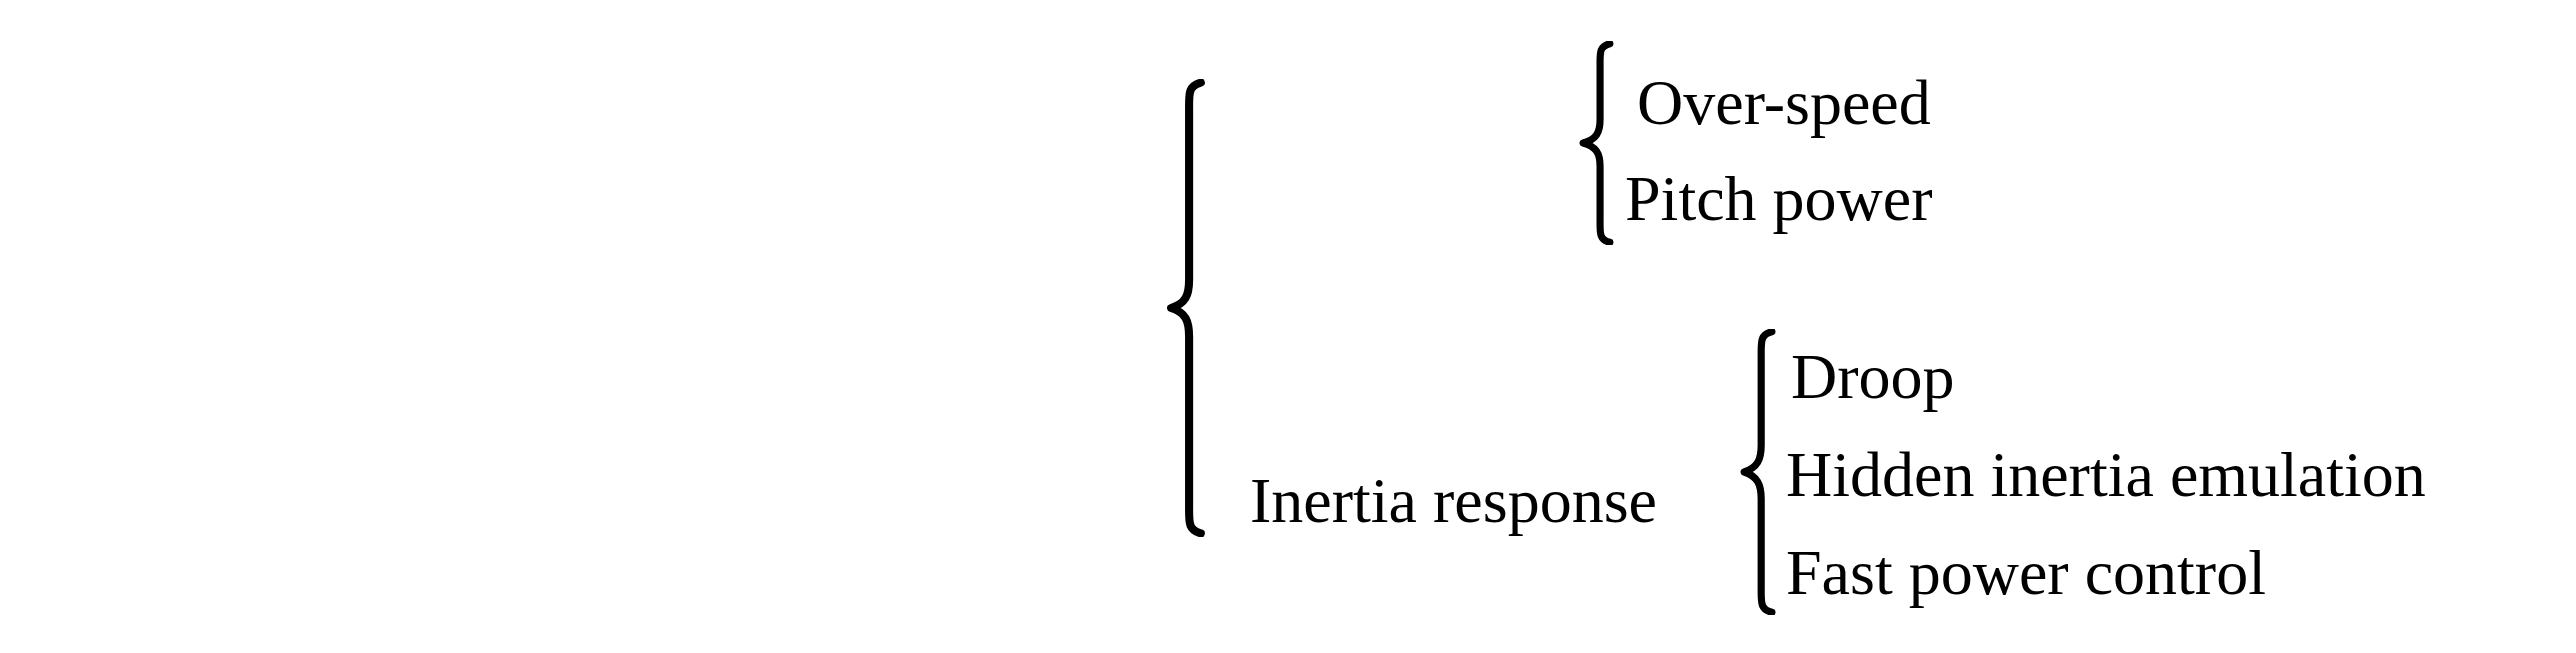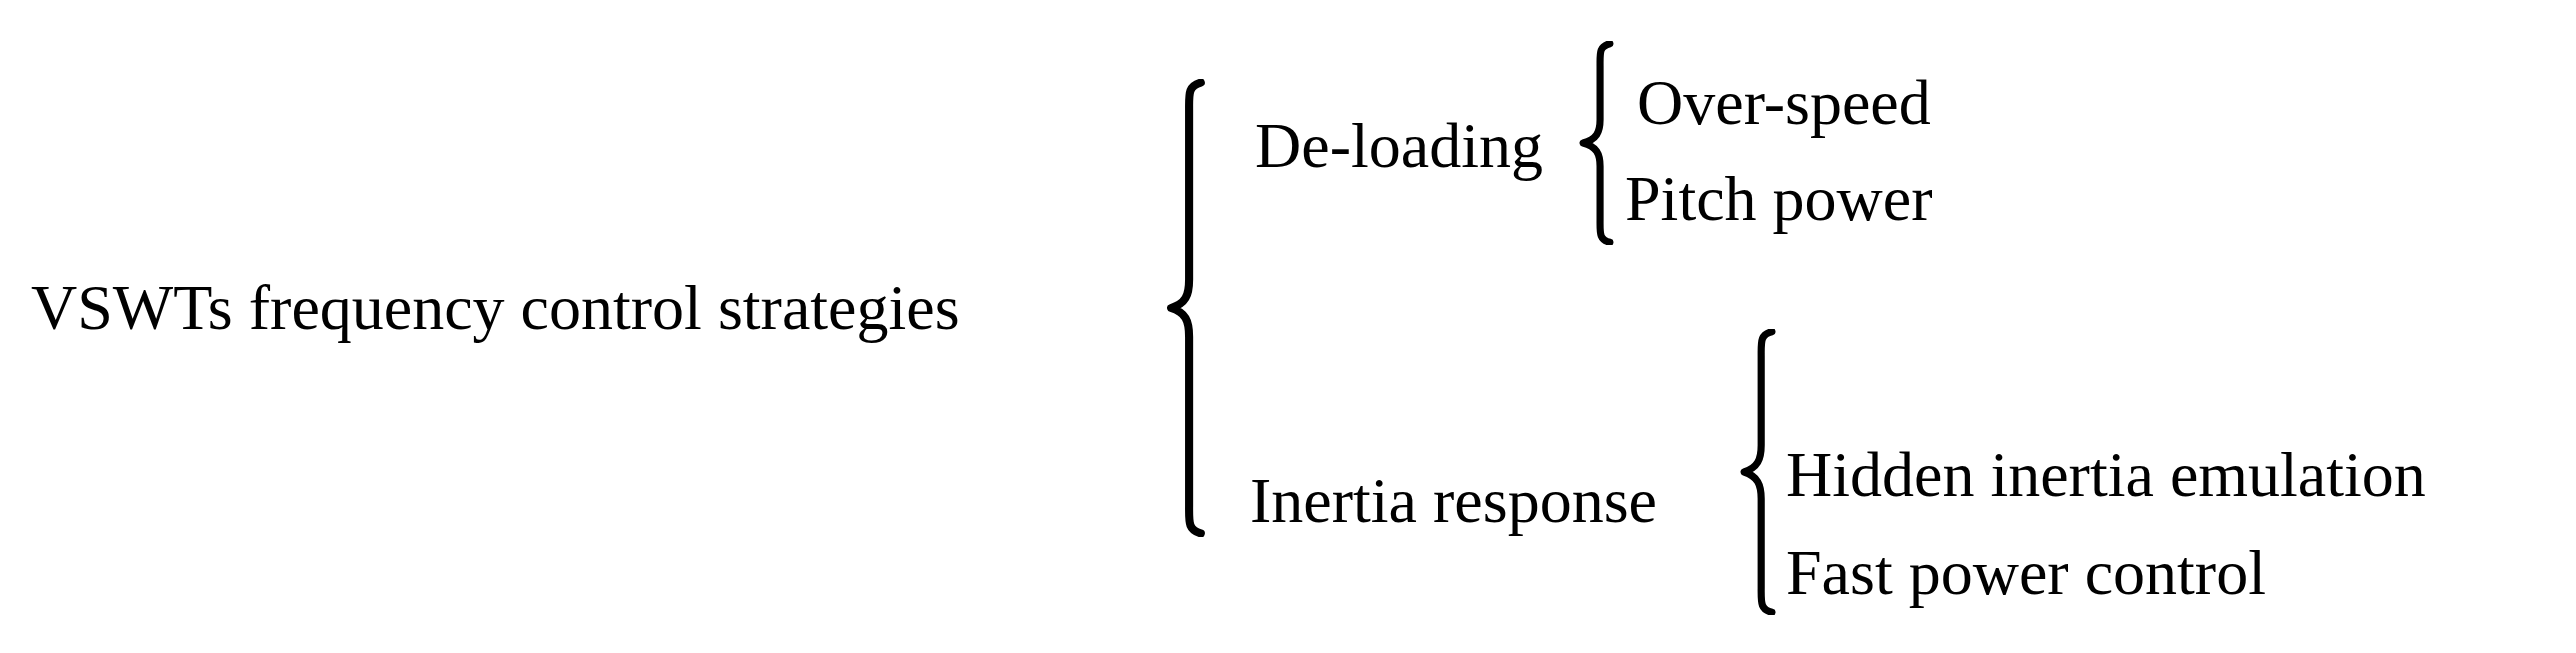--- a/index.html
+++ b/index.html
@@ -33,41 +33,40 @@
     stroke: #000000;
     stroke-linecap: round;
     stroke-linejoin: round;
   }
 </style>
 </head>
 <body>
 
 <div id="canvas">
 
-  <div class="label" style="left:31px; top:308px;">VSWTs frequency control strategies</div>
 
   <svg class="brace" style="left:1163px; top:79px;" width="45" height="458" viewBox="0 0 50 512" preserveAspectRatio="none">
     <path d="M 42 4 C 28 8 29 16 29 34 L 29 224 C 29 242 25 251 9 256 C 25 261 29 270 29 288 L 29 478 C 29 496 28 504 42 508" stroke-width="9"></path>
   </svg>
 
-  <div class="label" style="left:1255px; top:146px;">De-loading</div>
 
   <svg class="brace" style="left:1576px; top:41px;" width="41" height="204" viewBox="0 0 46 228" preserveAspectRatio="none">
     <path d="M 38 3 C 26 6 27 13 27 28 L 27 88 C 27 102 23 110 8 114 C 23 118 27 126 27 140 L 27 200 C 27 215 26 222 38 225" stroke-width="8"></path>
   </svg>
 
   <div class="label" style="left:1625px; top:103px;margin-left:12px;">Over-speed</div>
 
   <div class="label" style="left:1625px; top:199px;">Pitch power</div>
 
   <div class="label" style="left:1250px; top:474px;margin-top:27px;">Inertia response</div>
 
   <svg class="brace" style="left:1737px; top:329px;" width="43" height="286" viewBox="0 0 48 320" preserveAspectRatio="none">
     <path d="M 39 3 C 26 6 27 14 27 30 L 27 130 C 27 146 23 155 8 160 C 23 165 27 174 27 190 L 27 290 C 27 306 26 314 39 317" stroke-width="8"></path>
   </svg>
 
+  <div class="label" style="left:1791px; top:377px;">Droop</div>
 
   <div class="label" style="left:1786px; top:475px;">Hidden inertia emulation</div>
 
   <div class="label" style="left:1786px; top:573px;">Fast power control</div>
 
 </div>
 
 
 </body></html>

